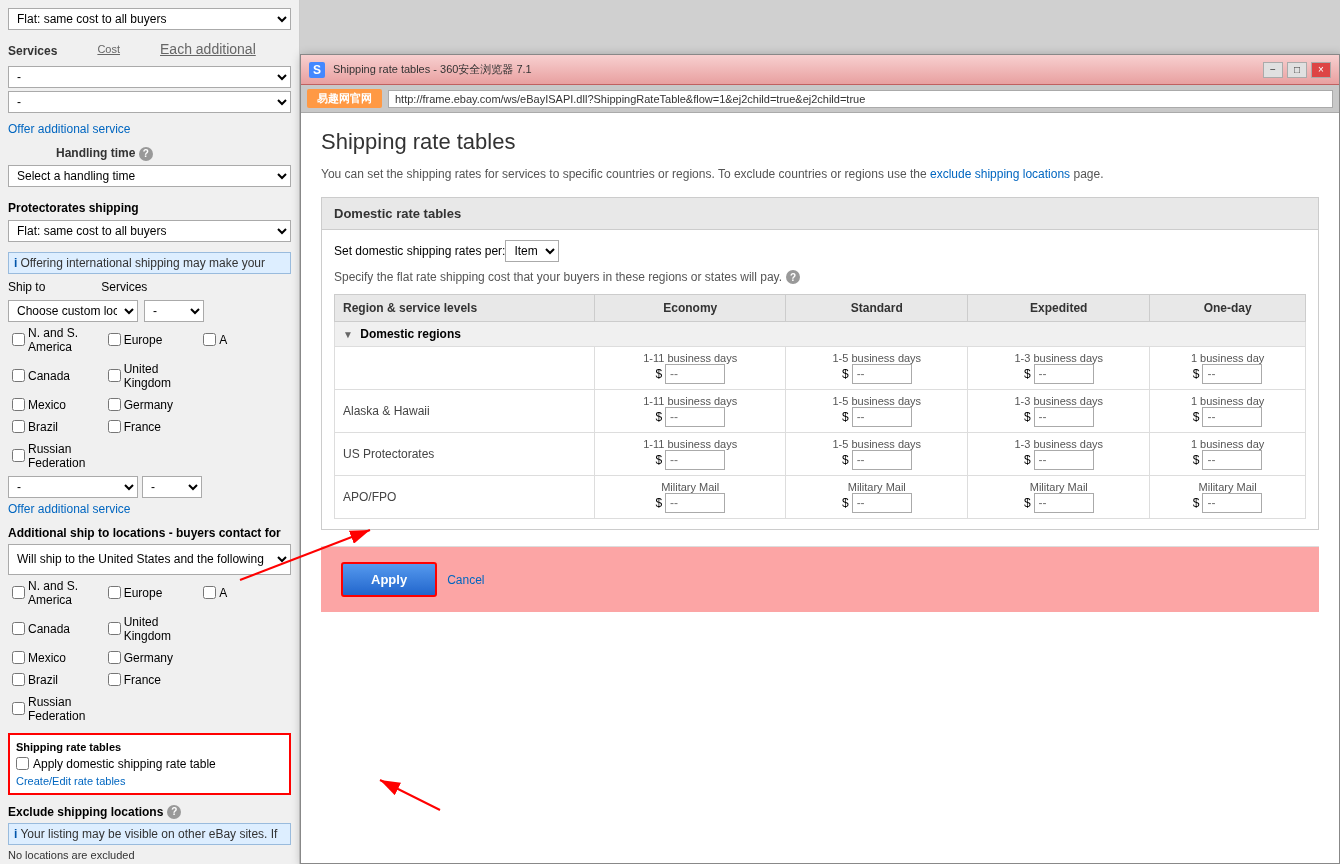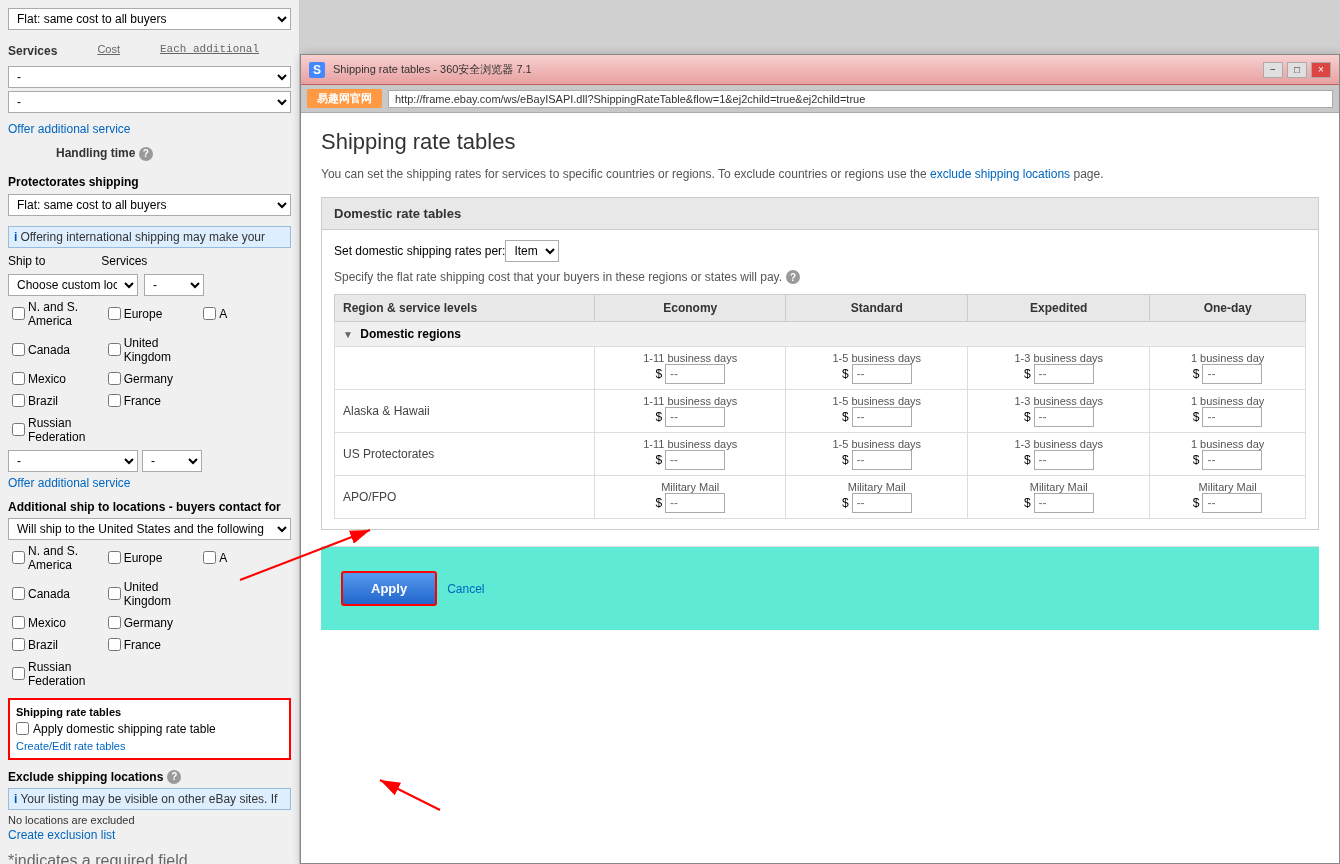--- a/index.html
+++ b/index.html
@@ -306,23 +306,23 @@
       font-weight: bold;
       padding: 5px 8px;
     }
     .triangle { color: #666; font-size: 10px; margin-right: 4px; }
 
     
     .apply-row {
       display: flex;
       align-items: center;
       gap: 10px;
-      padding: 24px 20px;
+      padding: 15px 20px;
       border-top: 1px solid #ddd;
-      background: #5eead4;
+      background: #fca5a5;
     }
     .btn-apply {
       background: linear-gradient(to bottom, #5599ee, #2266cc);
       color: white;
       border: 1px solid #1155aa;
       padding: 8px 28px;
       font-size: 13px;
       cursor: pointer;
       border-radius: 3px;
       font-weight: bold;
@@ -361,21 +361,21 @@
     }
 
     .handling-select {
       border: 1px solid #aaa;
       background: white;
       padding: 2px;
       height: 22px;
     }
 
     .cost-label { font-size: 11px; color: #666; text-decoration: underline; }
-    .each-add-label { font-size: 11px; color: #666; text-decoration: underline; font-family: Liberation Mono, monospace; }
+    .each-add-label { font-size: 14px; color: #666; text-decoration: underline; }
 
     .cost-header { display: flex; align-items: center; gap: 40px; margin-bottom: 4px; }
   </style>
 </head>
 <body>
 
 <div class="left-panel">
 
   <select class="top-flat-select">
     <option>Flat: same cost to all buyers</option>
@@ -394,20 +394,25 @@
     <option>-</option>
   </select>
 
   <a class="blue-link offer-link">Offer additional service</a>
 
   <div class="section-label" style="margin-top:10px;padding-left:48px;">
     <span>Handling time</span>
     <span class="help-icon">?</span>
   </div>
 
+  <div class="handling-row">
+    <select class="handling-select">
+      <option>Select a handling time</option>
+    </select>
+  </div>
 
   <div class="int-ship-label" style="margin-top:14px;">Protectorates shipping</div>
 
   <select class="top-flat-select" style="margin-top:5px;">
     <option>Flat: same cost to all buyers</option>
   </select>
 
   <div class="info-box">
     <span style="color:#0055aa;font-weight:bold;">i</span>
     <span>Offering international shipping may make your</span>
@@ -476,21 +481,21 @@
   <div style="display:flex;gap:4px;margin-top:6px;">
     <select style="width:130px;border:1px solid #aaa;background:white;height:22px;"><option>-</option></select>
     <select style="width:60px;border:1px solid #aaa;background:white;height:22px;"><option>-</option></select>
   </div>
   <a class="blue-link" style="display:block;margin-top:4px;">Offer additional service</a>
 
   <div class="additional-ship">
     <span>Additional ship to locations - buyers contact for</span>
   </div>
 
-  <select class="will-ship-select" style="border:1px solid #aaa;background:white;height:22px;margin-top:4px;">
+  <select class="will-ship-select" style="border:1px solid #aaa;background:white;height:31px;margin-top:4px;">
     <option>Will ship to the United States and the following</option>
   </select>
 
   <div class="checkbox-grid" style="margin-top:4px;">
     <div class="checkbox-item">
         <input type="checkbox" style="">
         <label>N. and S. America</label>
       </div>
     <div class="checkbox-item">
         <input type="checkbox" style="">

